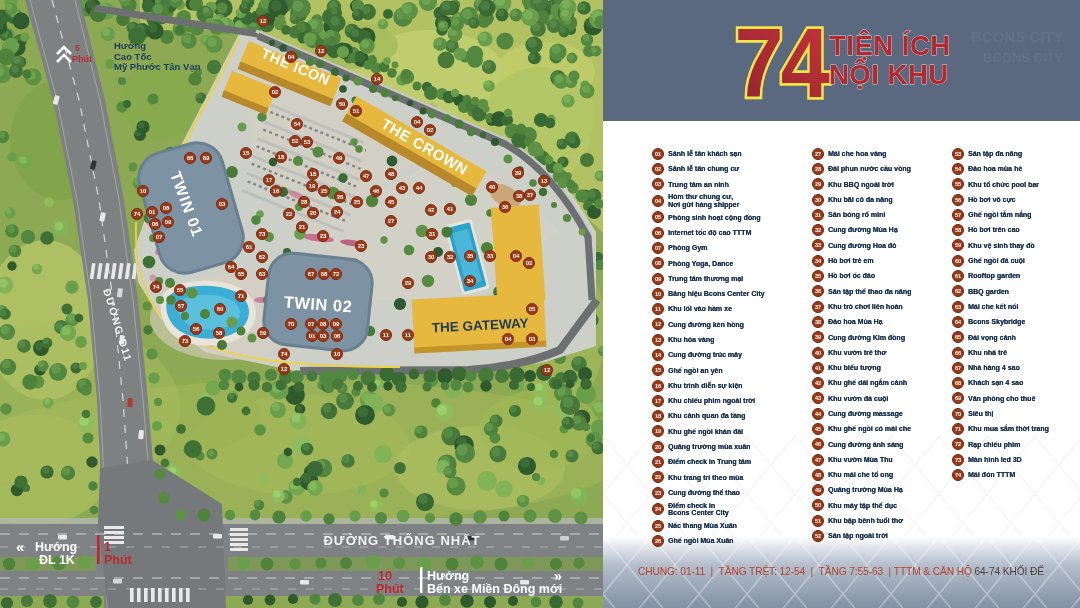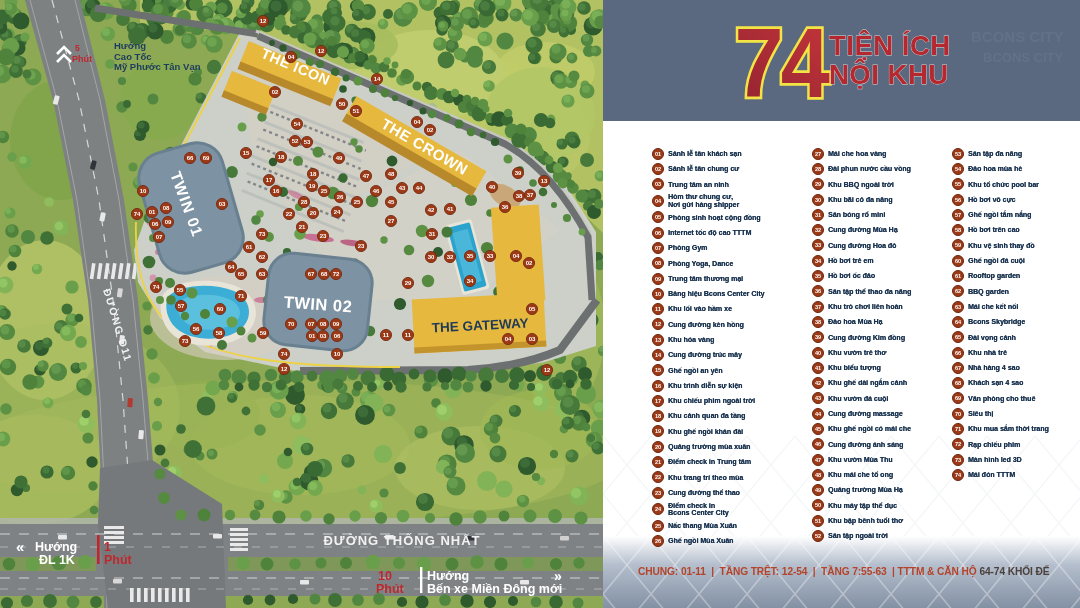--- a/index.html
+++ b/index.html
@@ -10,21 +10,21 @@
 .col{position:absolute;top:0;width:160px;z-index:3;}
 #c1{left:652px;top:146px;}
 #c2{left:812px;top:146px;}
 #c3{left:952px;top:146px;}
 .it{display:flex;align-items:center;height:15.3px;}
 .it.two{height:17.8px;}
 .b{flex:0 0 auto;width:10px;height:10px;border-radius:50%;background:#9c3917;border:0.5px solid #6e250d;color:#fff;font-size:5.6px;font-weight:bold;display:flex;align-items:center;justify-content:center;margin-right:4px;}
 .t{font-size:7px;line-height:7.4px;font-weight:bold;color:#1b3450;white-space:nowrap;text-shadow:0.25px 0 0 #1b3450;}
 #lattice{position:absolute;left:603px;top:536px;width:477px;height:204px;pointer-events:none;}
 #grad{position:absolute;left:603px;top:536px;width:477px;height:72px;background:linear-gradient(180deg,rgba(205,212,222,0.0) 0%,rgba(172,183,199,0.9) 40%,#8391a4 100%);}
-#floors{position:absolute;left:603px;top:566px;width:477px;height:16px;color:#b5432a;font-weight:bold;font-size:10.2px;white-space:nowrap;letter-spacing:-0.1px;}
+#floors{position:absolute;left:603px;top:566px;width:477px;height:16px;color:#b5432a;font-weight:normal;font-size:10.2px;white-space:nowrap;letter-spacing:-0.1px;}
 </style></head><body>
 <div id="page">
 
 <div id="map">
 <svg width="603" height="608" viewBox="0 0 603 608" xmlns="http://www.w3.org/2000/svg" font-family="Liberation Sans, sans-serif">
 
 <rect width="603" height="608" fill="#8ea953"></rect>
 <ellipse cx="45" cy="320" rx="60" ry="80" fill="#b9c76a" opacity="0.75"></ellipse>
 <ellipse cx="35" cy="470" rx="75" ry="55" fill="#adc160" opacity="0.7"></ellipse>
 <ellipse cx="300" cy="445" rx="110" ry="50" fill="#a0b857" opacity="0.7"></ellipse>

